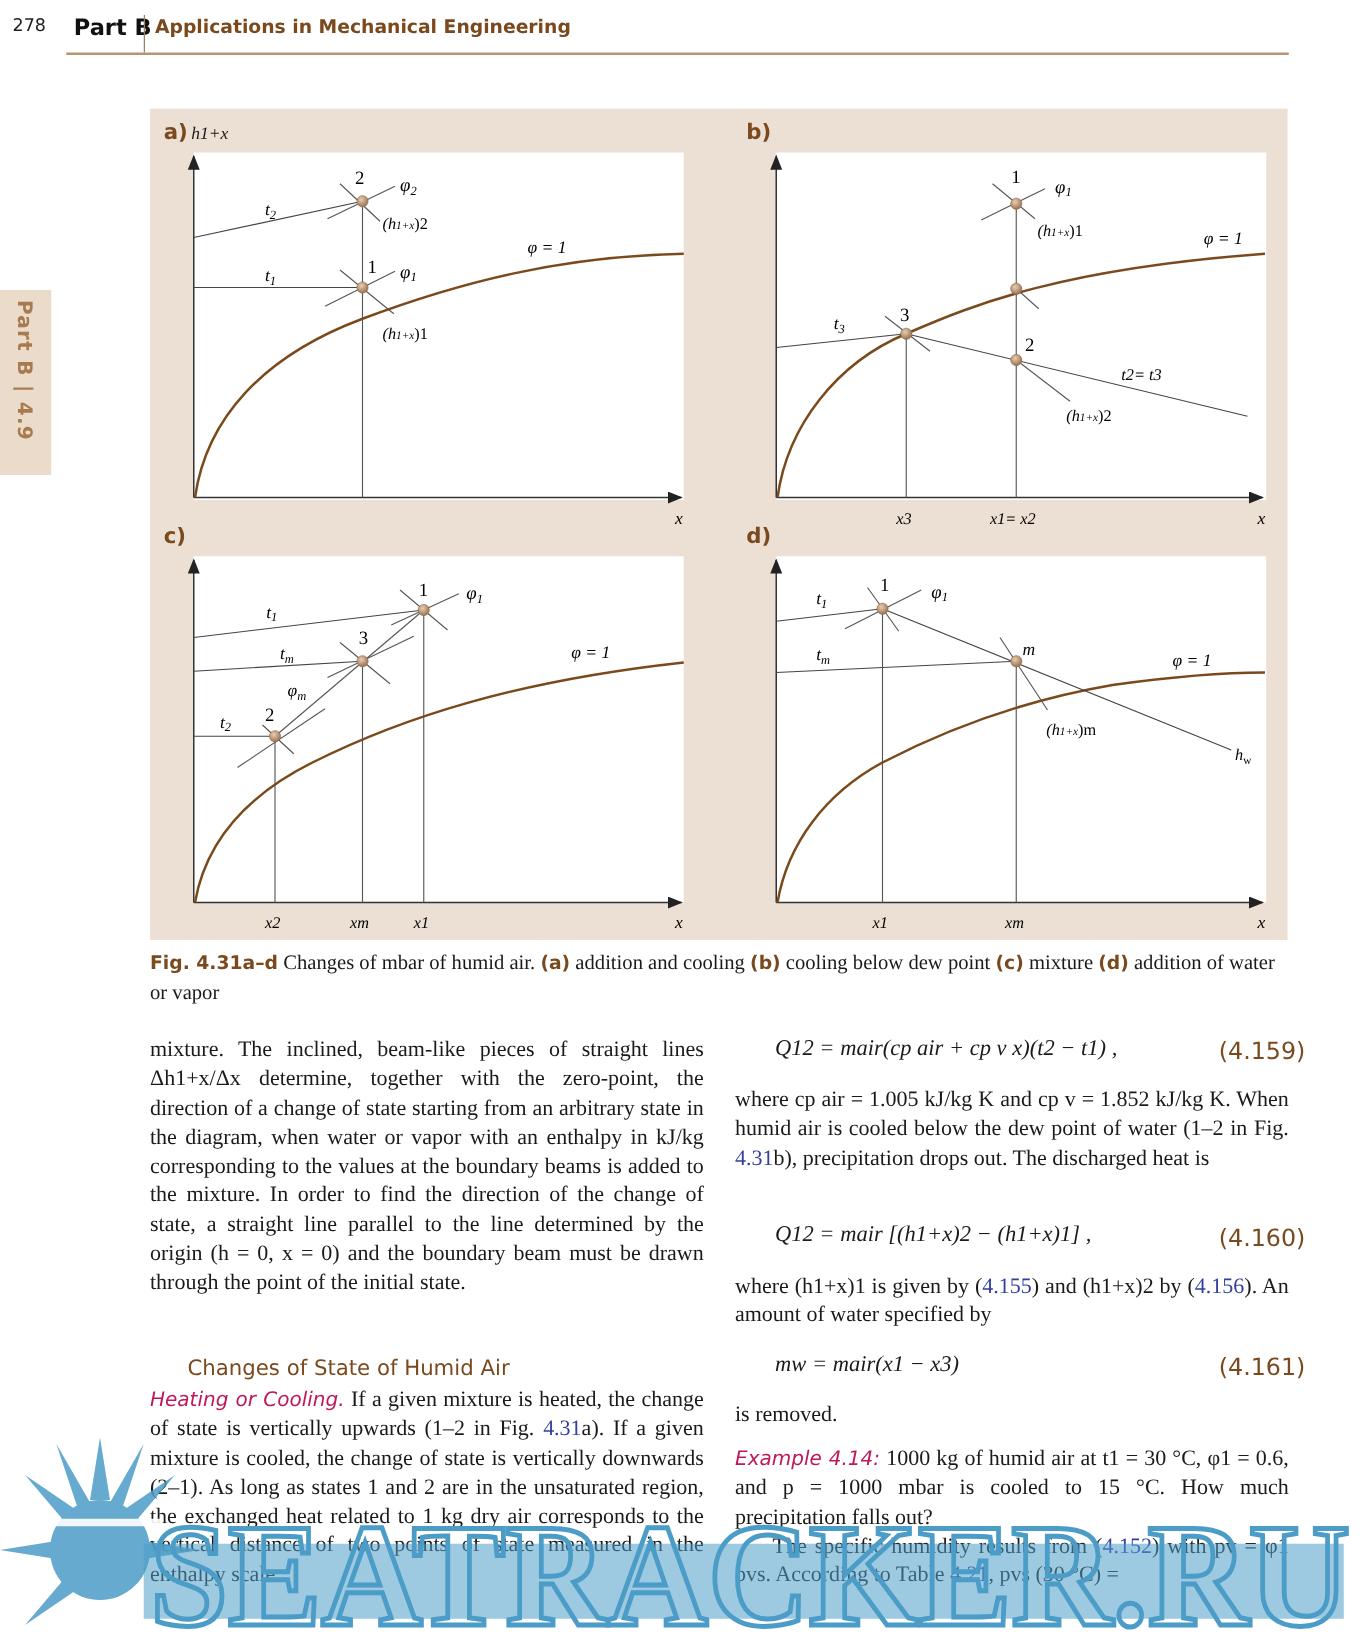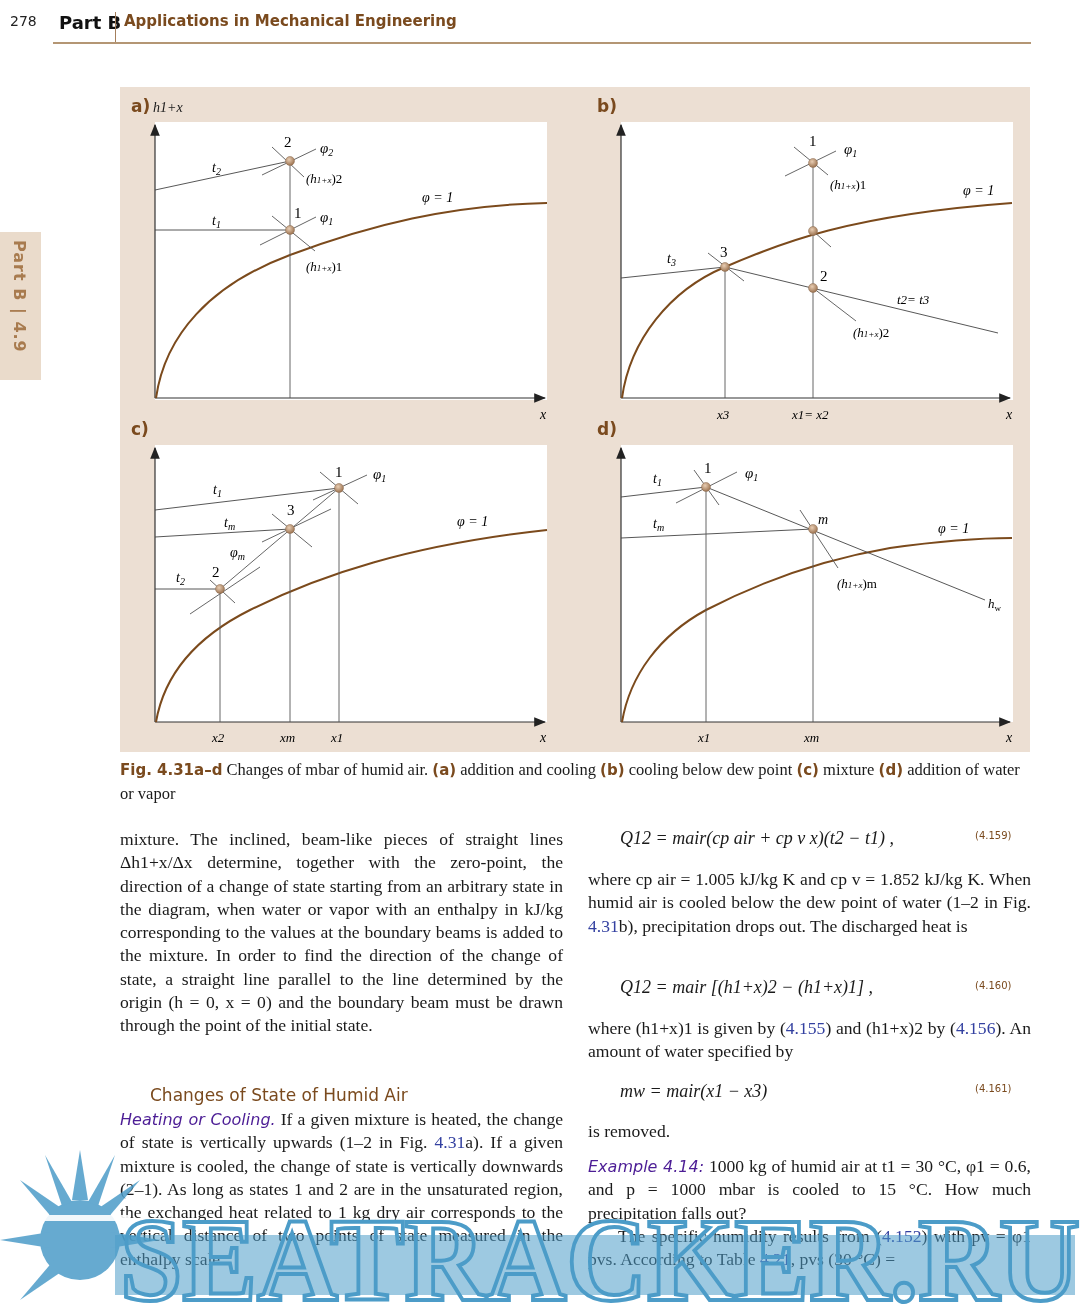--- a/index.html
+++ b/index.html
@@ -16,23 +16,23 @@
   .panel{position:absolute;width:440px;height:335px;}
   .panel svg{position:absolute;left:0;top:0;}
   .plabel{position:absolute;font-family:"DejaVu Sans",sans-serif;font-weight:bold;font-size:17px;color:#7a4a1e;}
   .caption{position:absolute;left:120px;top:758px;width:912px;font-size:16.5px;line-height:23px;}
   .caption .fig{font-family:"DejaVu Sans",sans-serif;font-weight:bold;color:#7a4a1e;font-size:15px;}
   .caption .lt{font-family:"DejaVu Sans",sans-serif;font-weight:bold;color:#7a4a1e;font-size:15px;}
   .col{position:absolute;font-size:17.6px;line-height:23.3px;text-align:justify;}
   .lcol{left:120px;width:443px;}
   .rcol{left:588px;width:443px;}
   .eq{position:absolute;font-size:18px;font-style:italic;}
-  .eqnum{position:absolute;font-family:"DejaVu Sans",sans-serif;font-size:10px;color:#7a4a1e;}
+  .eqnum{position:absolute;font-family:"DejaVu Sans",sans-serif;font-size:19px;color:#7a4a1e;}
   .sechead{position:absolute;left:150px;top:1085px;font-family:"DejaVu Sans",sans-serif;font-size:17px;color:#7a4a1e;}
-  .ital-head{font-family:"DejaVu Sans",sans-serif;font-style:italic;color:#4c1d95;font-size:16px;}
+  .ital-head{font-family:"DejaVu Sans",sans-serif;font-style:italic;color:#be185d;font-size:16px;}
   .link{color:#3340a0;}
   .wm{position:absolute;left:0;top:1140px;width:1090px;height:172px;pointer-events:none;}
   svg text{font-family:"Liberation Serif","DejaVu Serif",serif;}
 </style>
 </head>
 <body>
 
 <div class="hdr">
   <span class="pgnum">278</span>
   <span class="part">Part B</span>

